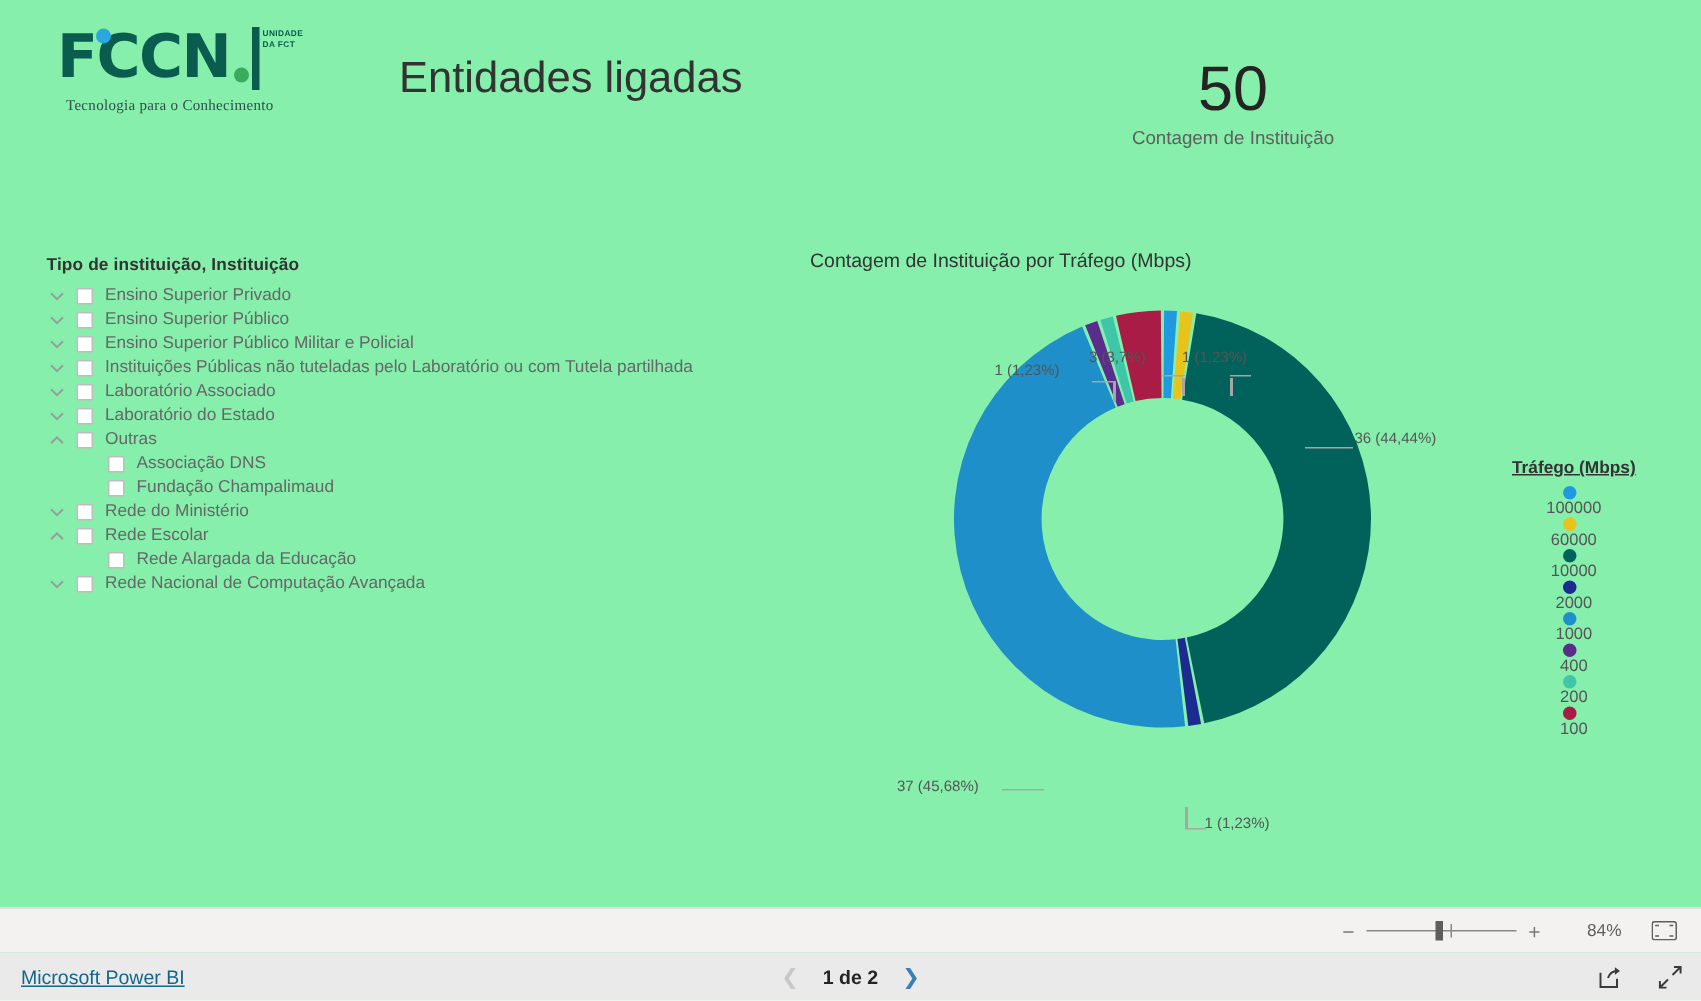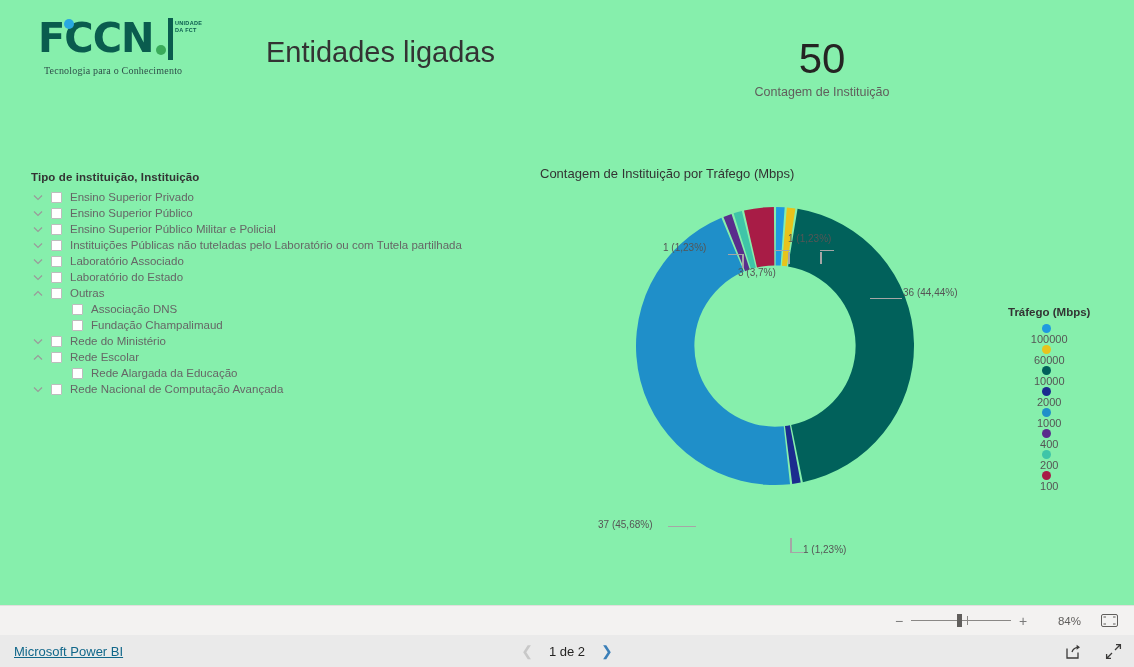--- a/index.html
+++ b/index.html
@@ -97,21 +97,21 @@
   .donut-wrap { position: absolute; left: 95px; top: 40px; width: 280px; height: 280px; }
   .donut-svg { display: block; }
 
   .lbl {
     position: absolute; font-size: 10px; color: #555555; white-space: nowrap;
   }
   .leader { position: absolute; background: #a6a6a6; }
 
   
   .legend { position: absolute; left: 468px; top: 140px; }
-  .legend-title { font-size: 11.5px; color: #333333; font-weight: bold; margin-bottom: 6px; }
+  .legend-title { font-size: 11.5px; color: #333333; font-weight: bold; margin-bottom: 6px; text-decoration: underline; }
   .legend-item { display: flex; align-items: center; height: 21px; flex-direction: column; }
   .legend-swatch { width: 9px; height: 9px; border-radius: 50%; flex: 0 0 9px; margin-right: 5px; }
   .legend-label { font-size: 11px; color: #555555; }
 
   
   .statusbar {
     position: absolute; left: 0; top: 605px; width: 1134px; height: 30px;
     background: #f3f2f1; border-top: 1px solid #e1dfdd;
     display: flex; align-items: center; justify-content: flex-end;
     padding-right: 14px;
@@ -146,21 +146,21 @@
     position: absolute; left: 14px;
     font-size: 13px; color: #11678a; text-decoration: underline;
   }
   .pager {
     position: absolute; left: 0; width: 1134px;
     display: flex; align-items: center; justify-content: center; gap: 16px;
   }
   .pager-arrow { font-size: 14px; line-height: 1; user-select: none; }
   .pager-arrow.prev { color: #c8c8c8; }
   .pager-arrow.next { color: #3b7fb8; }
-  .pager-text { font-size: 13px; color: #252423; }
+  .pager-text { font-size: 13px; color: #252423; font-weight: bold; }
   .footer-actions {
     position: absolute; right: 12px; display: flex; align-items: center; gap: 22px;
   }
   .footer-icon { width: 18px; height: 18px; display: flex; align-items: center; justify-content: center; }
 </style>
 </head>
 <body>
 
 <div class="report">
 
@@ -305,21 +305,21 @@
             <path d="M 162.55603060032539 2.8423334860308103 A 139 139 0 0 1 167.8574068337957 276.179898973734 L 156.1572959636015 218.9843414047657 A 80.61999999999999 80.61999999999999 0 0 0 153.08249774818873 60.448553421897884 Z" fill="#01615b"></path>
             <path d="M 165.71494924997515 276.6006639261728 A 139 139 0 0 1 157.22072795420007 277.92913589494947 L 149.98802221343604 219.9988988190707 A 80.61999999999999 80.61999999999999 0 0 0 154.91467056498558 219.2283850771802 Z" fill="#1b2b8f"></path>
             <path d="M 155.05210677168117 278.18261135806455 A 139 139 0 0 1 86.42123543159164 11.741214775271345 L 108.92431655032316 65.6099045696574 A 80.61999999999999 80.61999999999999 0 0 0 148.7302219275751 220.14591458767742 Z" fill="#1f8fc9"></path>
             <path d="M 88.44244674836548 10.91545908705848 A 139 139 0 0 1 96.52143366831139 7.974948325172193 L 114.7824315276206 63.425470028599875 A 80.61999999999999 80.61999999999999 0 0 0 110.09661911405199 65.13096627049393 Z" fill="#5a2d8c"></path>
             <path d="M 98.6005568909066 7.308304290521107 A 139 139 0 0 1 106.88311711883 5.002696070496029 L 120.79220792892141 61.701563720887705 A 80.61999999999999 80.61999999999999 0 0 0 115.98832299672583 63.03881648850226 Z" fill="#3fc5a8"></path>
             <path d="M 109.0076481555472 4.499172965071381 A 139 139 0 0 1 138.90830777646917 1.0042870873742231 L 139.36681851035212 59.38248651067707 A 80.61999999999999 80.61999999999999 0 0 0 122.02443593021738 61.409520319741404 Z" fill="#a81c46"></path>
           </svg>
       </div>
 
       <div id="chart-labels">
-          <div class="lbl" style="left: 198px; top: 67px; margin-top: 34px;">3 (3,7%)</div>
+          <div class="lbl" style="left: 186px; top: 67px;">3 (3,7%)</div>
           <div class="leader" style="left: 248px; top: 86px; width: 2px; height: 12px;"></div>
           <div class="leader" style="left: 234px; top: 84px; width: 16px; height: 1px;"></div>
           <div class="lbl" style="left: 123px; top: 76px;">1 (1,23%)</div>
           <div class="leader" style="left: 202px; top: 88px; width: 2px; height: 14px;"></div>
           <div class="leader" style="left: 188px; top: 88px; width: 16px; height: 1px;"></div>
           <div class="lbl" style="left: 248px; top: 67px;">1 (1,23%)</div>
           <div class="leader" style="left: 280px; top: 86px; width: 2px; height: 12px;"></div>
           <div class="leader" style="left: 280px; top: 84px; width: 14px; height: 1px;"></div>
           <div class="lbl" style="left: 363px; top: 121px;">36 (44,44%)</div>
           <div class="leader" style="left: 330px; top: 132px; width: 32px; height: 1px;"></div>

